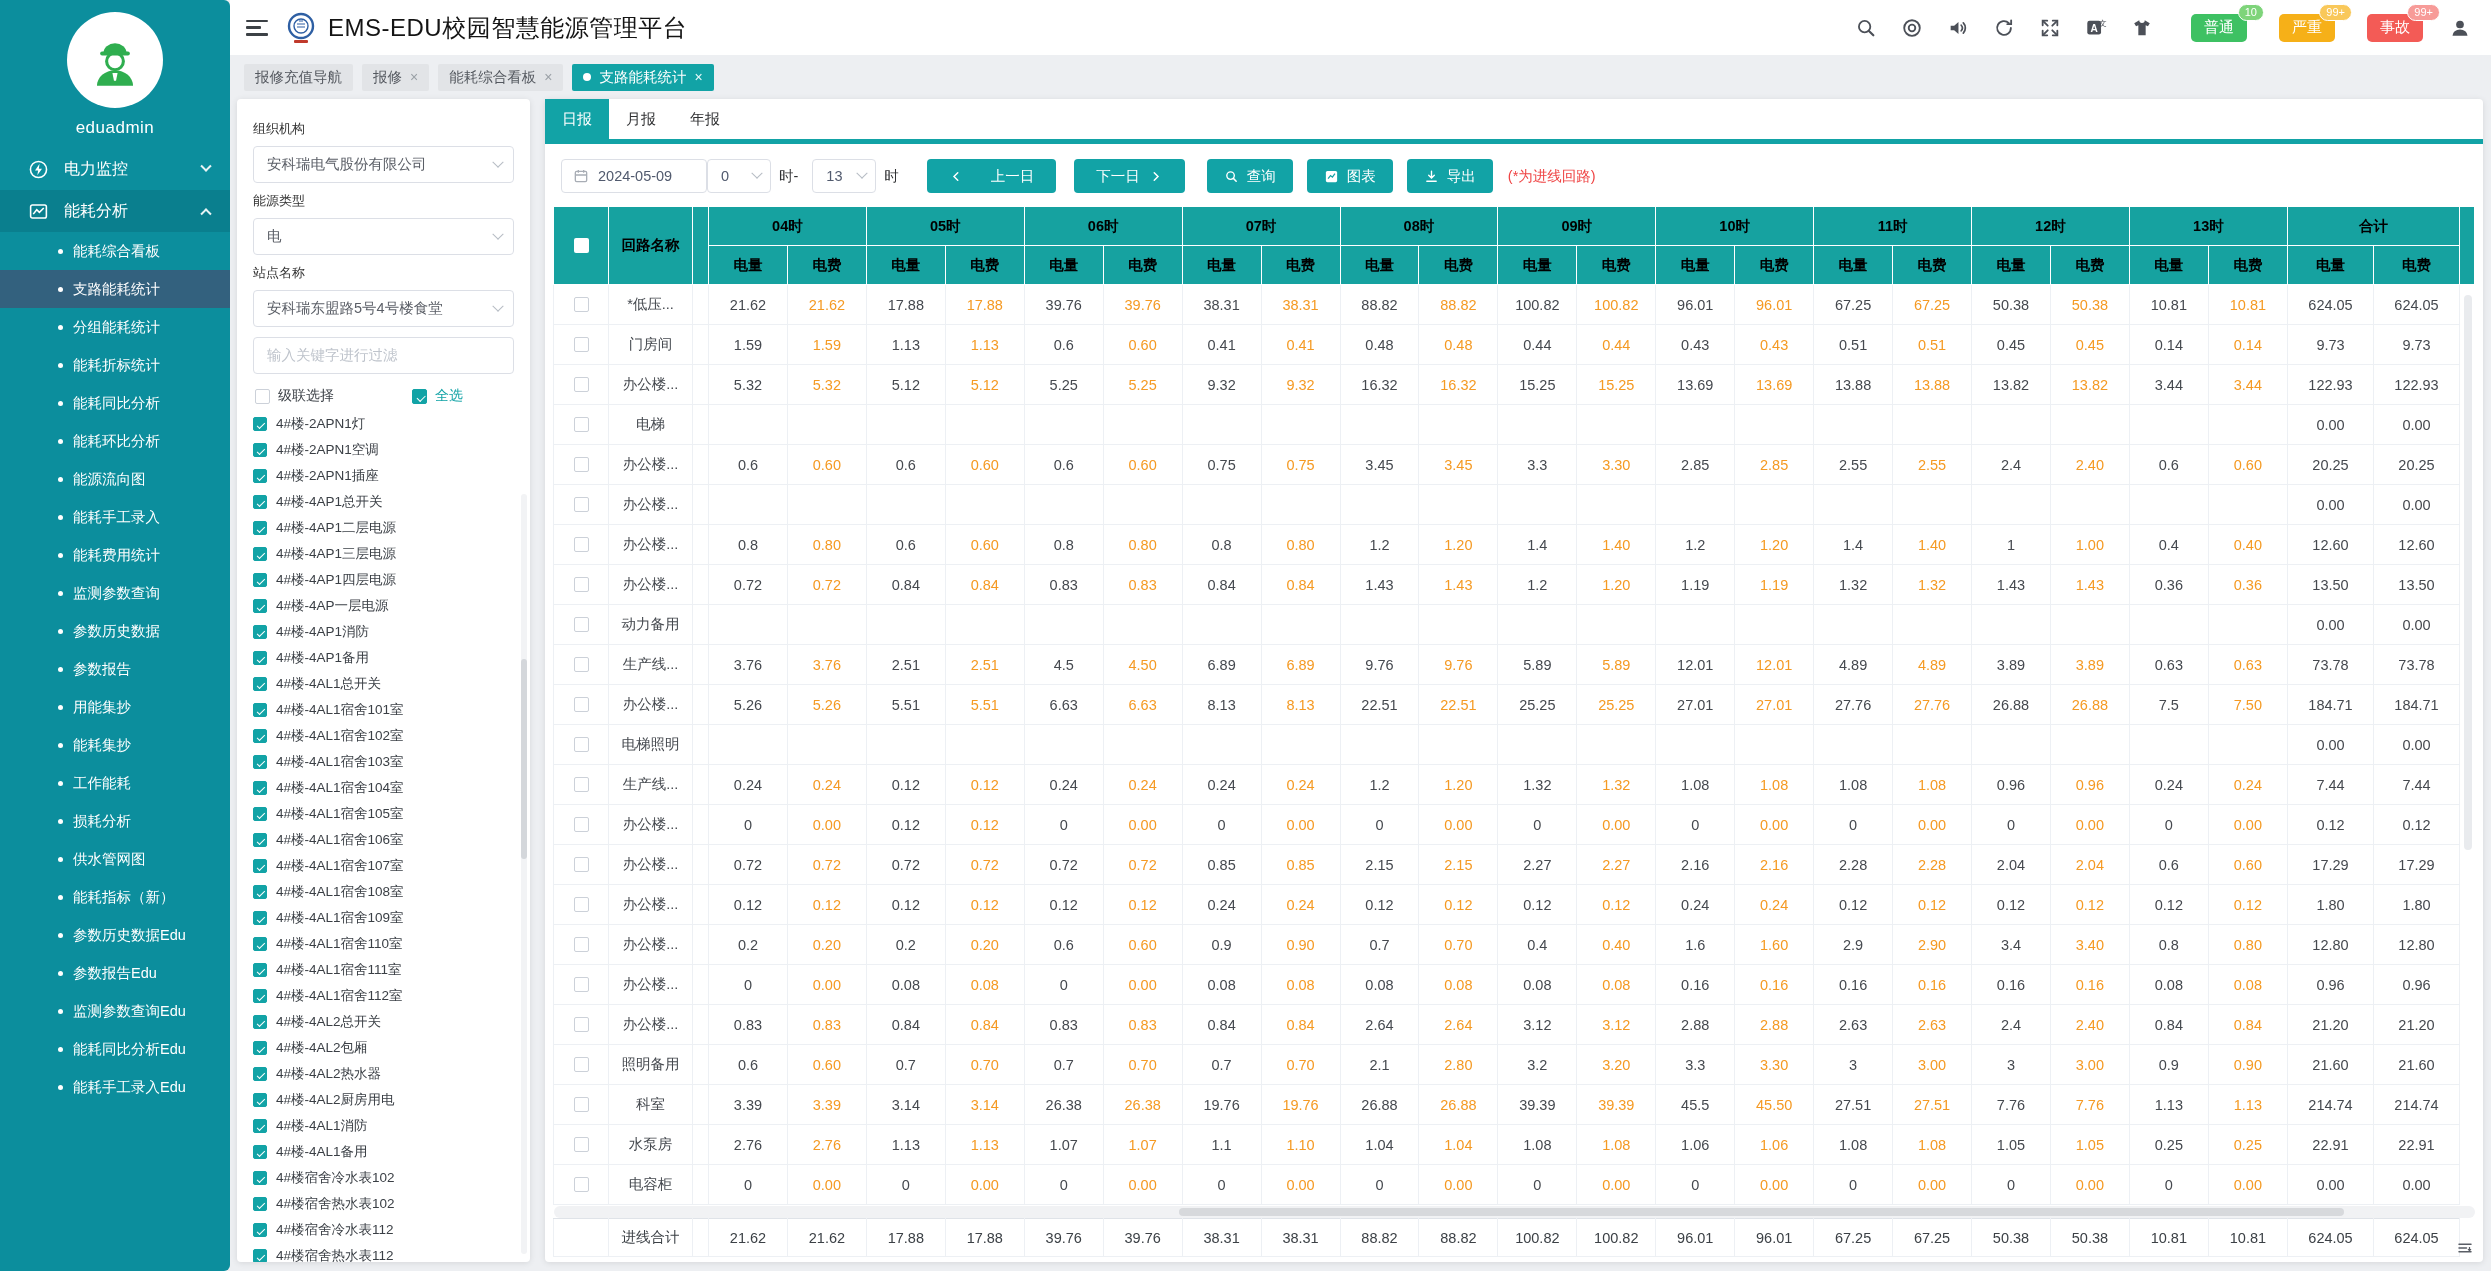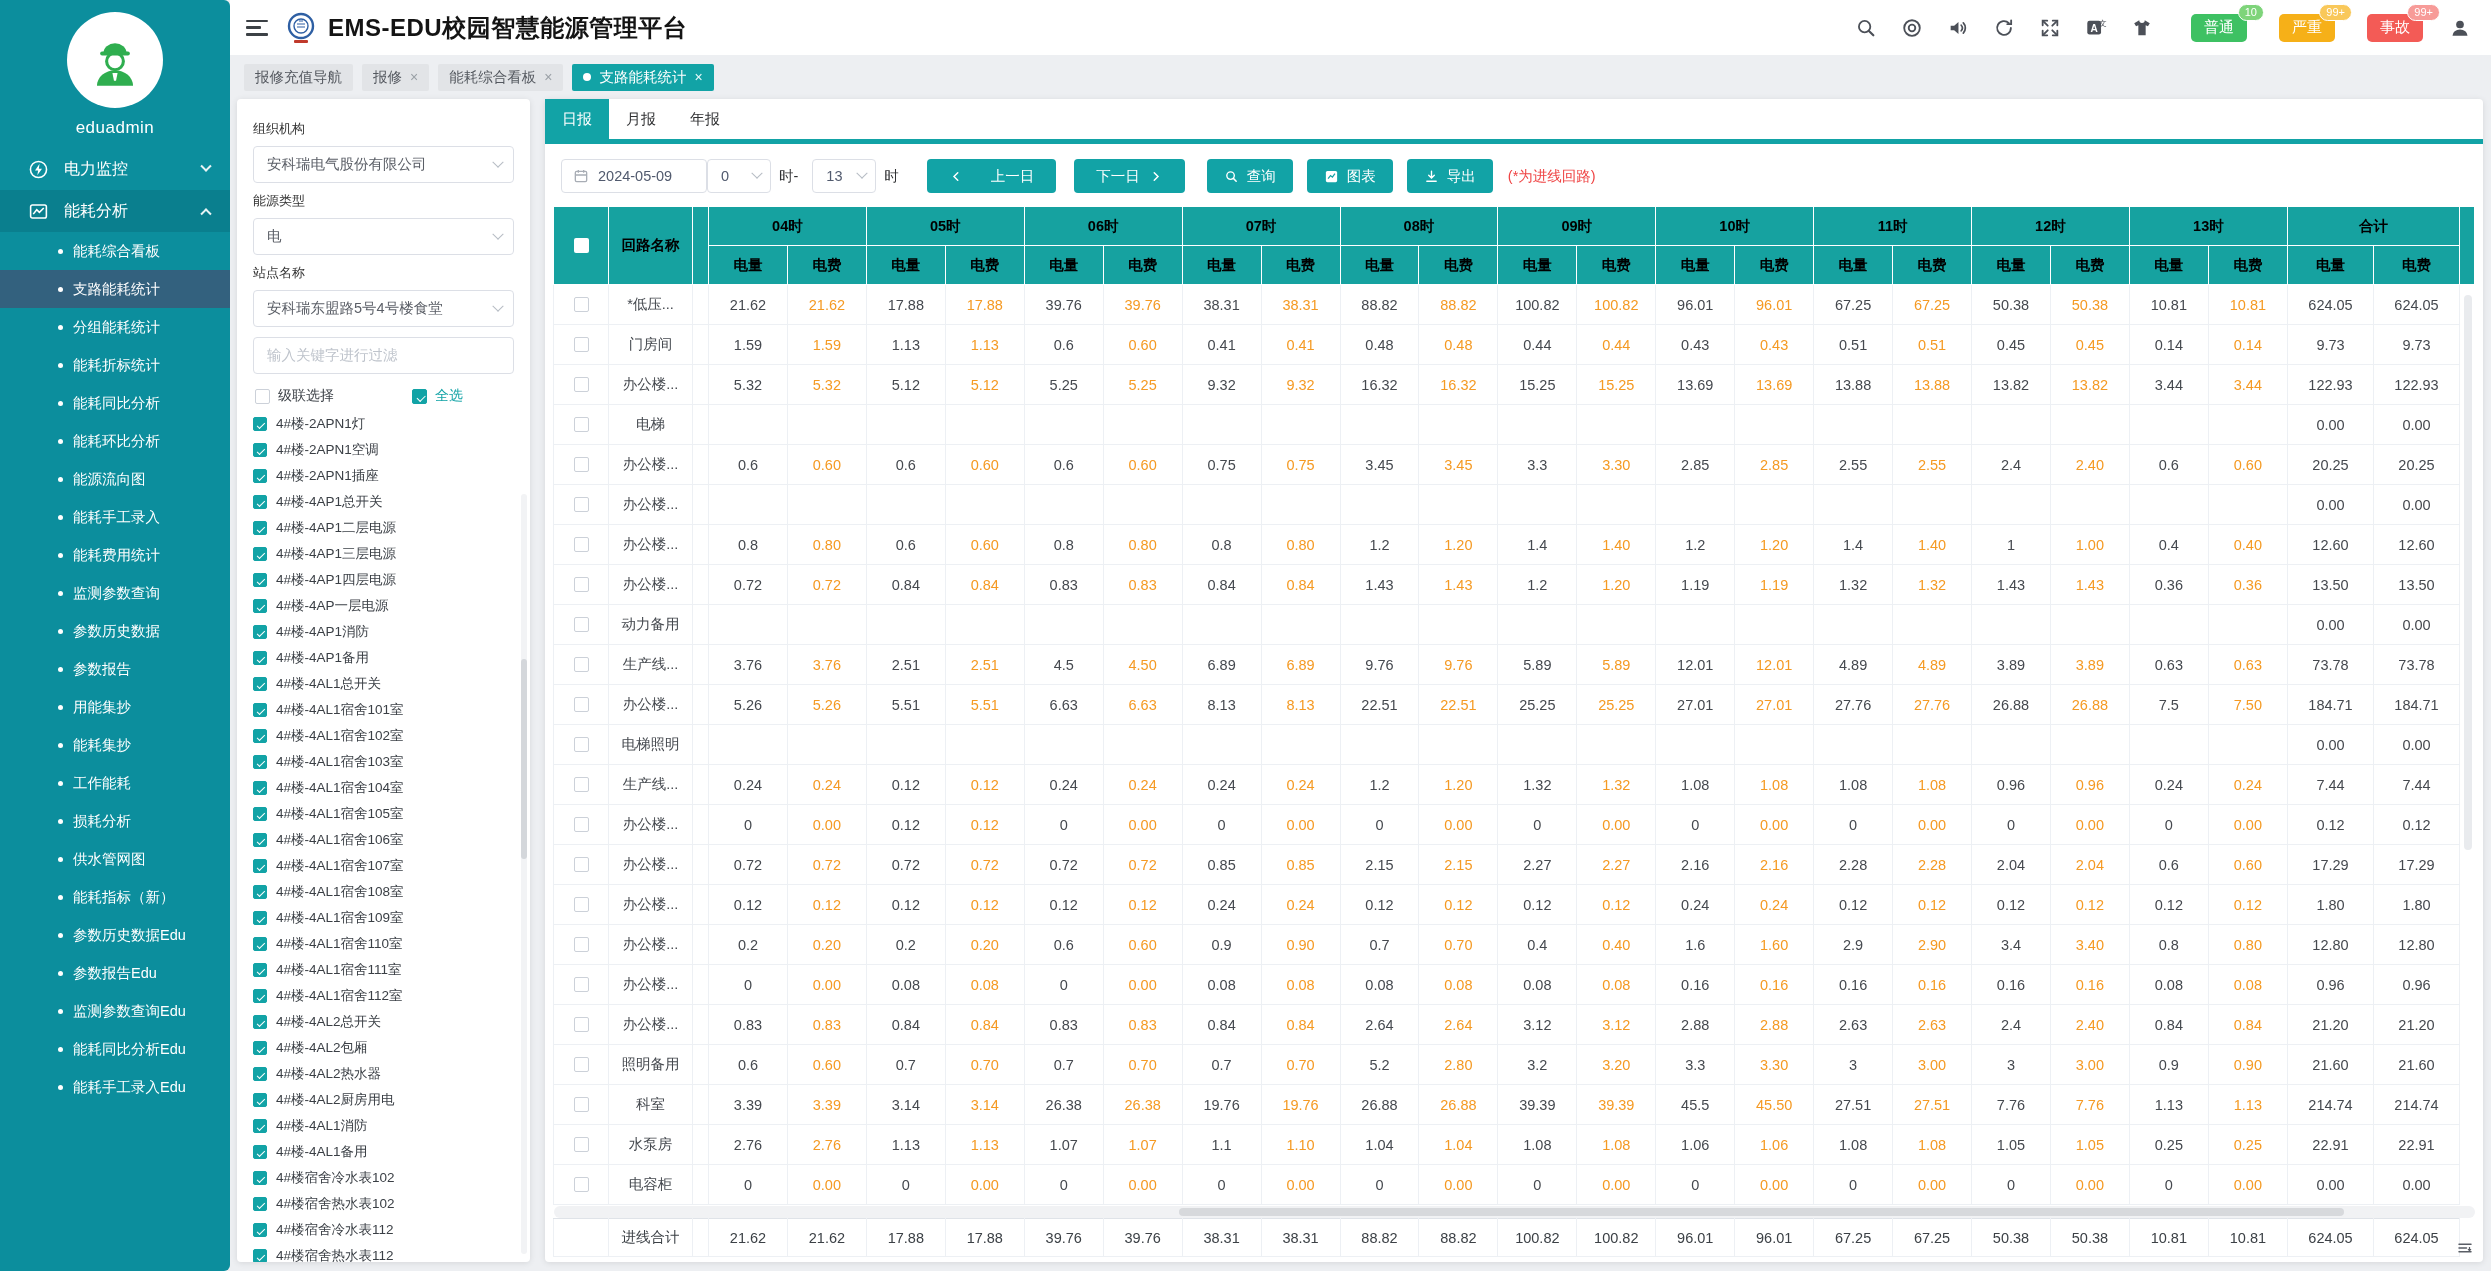--- a/index.html
+++ b/index.html
@@ -24,21 +24,21 @@
   .submenu-item { height:38px; display:flex; align-items:center; padding-left:58px; font-size:14.5px; cursor:pointer; white-space:nowrap; }
   .submenu-item.active { background:#33617e; }
   .sdot { width:5px; height:5px; border-radius:50%; background:#fff; margin-right:10px; flex:none; }
 
   
   .topbar { position:absolute; left:230px; top:0; width:2261px; height:55px; background:#fff; display:flex; align-items:center; padding:0 20px 0 16px; }
   .hamburger { width:22px; height:16px; display:flex; flex-direction:column; justify-content:space-between; cursor:pointer; }
   .hamburger i { display:block; height:2.5px; background:#3c4146; border-radius:1px; }
   .hamburger i:nth-child(2){ width:70%; }
   .logo { margin-left:16px; }
-  .app-title { margin-left:10px; font-size:24px; font-weight:bold; color:#141414; letter-spacing:.5px; }
+  .app-title { margin-left:10px; font-size:24px; font-weight:normal; color:#141414; letter-spacing:.5px; }
   .topbar-right { margin-left:auto; display:flex; align-items:center; gap:24px; color:#4c5058; }
   .tb-icon { width:22px; height:22px; cursor:pointer; }
   .badge-btn { position:relative; border-radius:5px; color:#fff; font-size:15px; height:28px; display:flex; align-items:center; padding:0 13px; cursor:pointer; margin-left:6px; }
   .badge-btn .pill { position:absolute; top:-10px; right:-17px; font-size:11px; line-height:15px; color:#fff; border-radius:9px; padding:0 6px; border:1px solid #fff; white-space:nowrap; }
 
   
   .tabbar { position:absolute; left:230px; top:55px; width:2261px; height:44px; background:#edeff2; display:flex; align-items:center; gap:9px; padding-left:14px; }
   .tab-chip { background:#e2e4e7; color:#54585f; font-size:14.5px; height:27px; display:flex; align-items:center; padding:0 11px; gap:8px; cursor:pointer; border-radius:2px; white-space:nowrap; }
   .tab-chip.active { background:#12a3a6; color:#fff; }
   .chip-dot { width:8px; height:8px; border-radius:50%; background:#fff; }
@@ -1178,21 +1178,21 @@
             <td class="name-cell">照明备用</td>
             <td></td>
             <td>0.6</td>
             <td class="fee">0.60</td>
             <td>0.7</td>
             <td class="fee">0.70</td>
             <td>0.7</td>
             <td class="fee">0.70</td>
             <td>0.7</td>
             <td class="fee">0.70</td>
-            <td>5.2</td>
+            <td>2.1</td>
             <td class="fee">2.80</td>
             <td>3.2</td>
             <td class="fee">3.20</td>
             <td>3.3</td>
             <td class="fee">3.30</td>
             <td>3</td>
             <td class="fee">3.00</td>
             <td>3</td>
             <td class="fee">3.00</td>
             <td>0.9</td>

